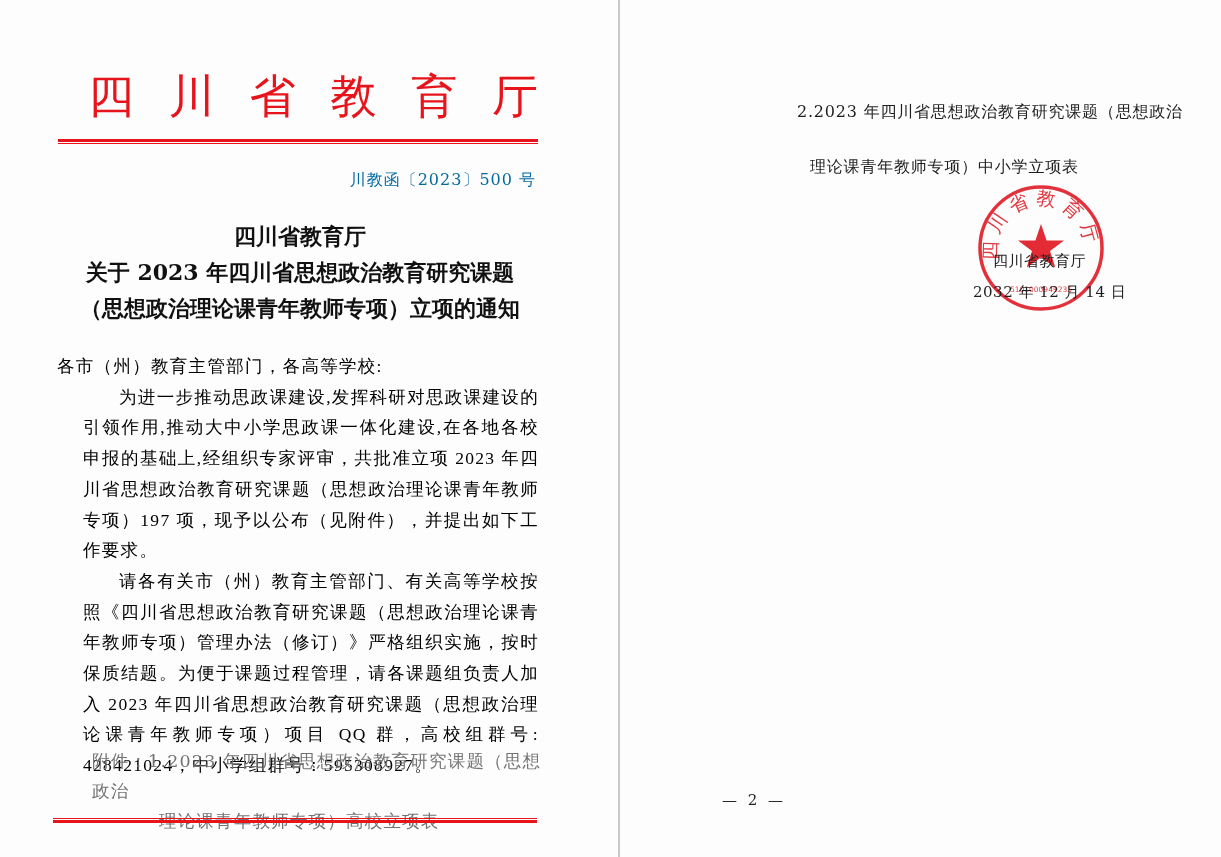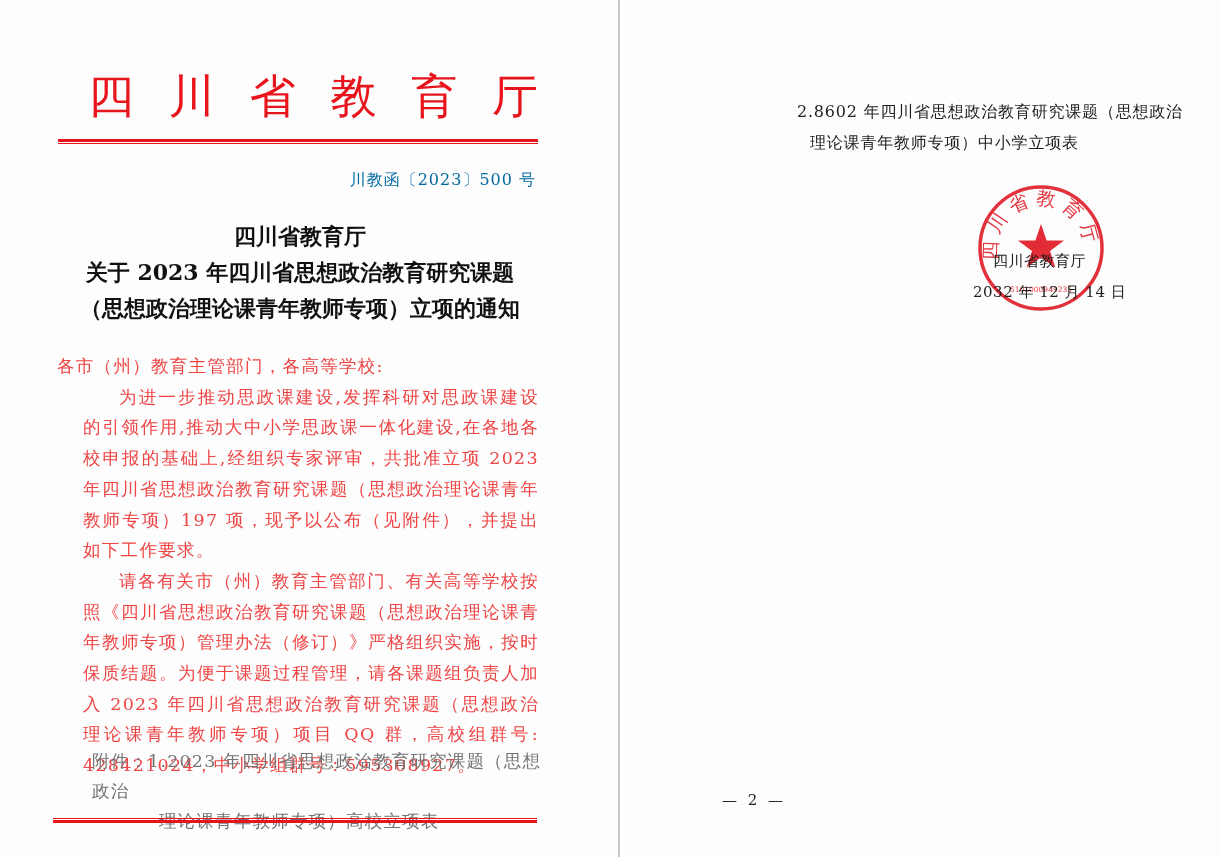--- a/index.html
+++ b/index.html
@@ -18,32 +18,32 @@
   .rule-top-thick { position: absolute; left: 58px; top: 139px; width: 480px; height: 3px; background: #e8141c; }
   .rule-top-thin { position: absolute; left: 58px; top: 143px; width: 480px; height: 1px; background: #e8141c; }
 
   .docno { position: absolute; right: 82px; top: 170px; font-size: 16px; letter-spacing: 1px; color: #0369a1; }
 
   .title { position: absolute; left: 40px; width: 520px; text-align: center; font-weight: bold; color: #111; font-size: 22px; }
   .t1 { top: 222px; }
   .t2 { top: 258px; }
   .t3 { top: 294px; }
 
-  .body { position: absolute; left: 57px; top: 351px; width: 482px; font-size: 17.5px; line-height: 30.7px; color: #ef4444; letter-spacing: 1.3px; }
+  .body { position: absolute; left: 57px; top: 351px; width: 482px; font-size: 17.5px; line-height: 30.7px; color: #000000; letter-spacing: 1.3px; font-family: Liberation Serif, serif; }
   .body p { margin: 0; text-align: justify; text-align-last: left; }
   .body .indent { text-indent: 36px; margin-left: 26px; }
 
   .attachment { position: absolute; left: 92px; top: 746px; width: 450px; font-size: 17.5px; line-height: 30px; letter-spacing: 1.2px; color: #737373; }
   .attachment .line2 { display: block; padding-left: 67px; }
 
   .rule-bot-thin { position: absolute; left: 53px; top: 818px; width: 484px; height: 1px; background: #e8141c; }
   .rule-bot-thick { position: absolute; left: 53px; top: 820px; width: 484px; height: 3px; background: #e8141c; }
 
   .attach2 { position: absolute; left: 797px; top: 96px; width: 400px; font-size: 16px; line-height: 31px; letter-spacing: 0.8px; color: #1e1e1e; }
-  .attach2 .line2 { display: block; padding-left: 13px; }
+  .attach2 .line2 { display: block; padding-left: 13px; margin-top: 24px; }
 
   .stamp { position: absolute; left: 977px; top: 184px; width: 128px; height: 128px; }
   .sig-org { position: absolute; left: 993px; top: 252px; font-size: 15px; color: #1e1e1e; letter-spacing: 0.5px; }
   .sig-date { position: absolute; left: 973px; top: 283px; font-size: 15px; color: #1e1e1e; letter-spacing: 0.5px; }
 
   .pagenum { position: absolute; left: 722px; top: 791px; font-size: 15px; color: #222; letter-spacing: 3px; }
 </style>
 </head>
 <body>
 
@@ -78,21 +78,21 @@
 
   <div class="rule-bot-thin"></div>
   <div class="rule-bot-thick"></div>
 </div>
 
 <div class="divider"></div>
 
 <div class="page page-right"></div>
 
 <div class="attach2">
-  <span>2.8602 年四川省思想政治教育研究课题（思想政治</span>
+  <span>2.2023 年四川省思想政治教育研究课题（思想政治</span>
   <span class="line2">理论课青年教师专项）中小学立项表</span>
 </div>
 
 <div class="stamp">
   <svg width="128" height="128" viewBox="0 0 128 128">
     <defs>
       <path id="arcPath" d="M 22 78 A 44 44 0 1 1 106 78" fill="none"></path>
     </defs>
     <circle cx="64" cy="64" r="61" fill="none" stroke="#e0202a" stroke-width="3.5" opacity="0.92"></circle>
     <text font-size="19" fill="#e0202a" font-family="DejaVu Serif, serif" letter-spacing="6" opacity="0.9">

